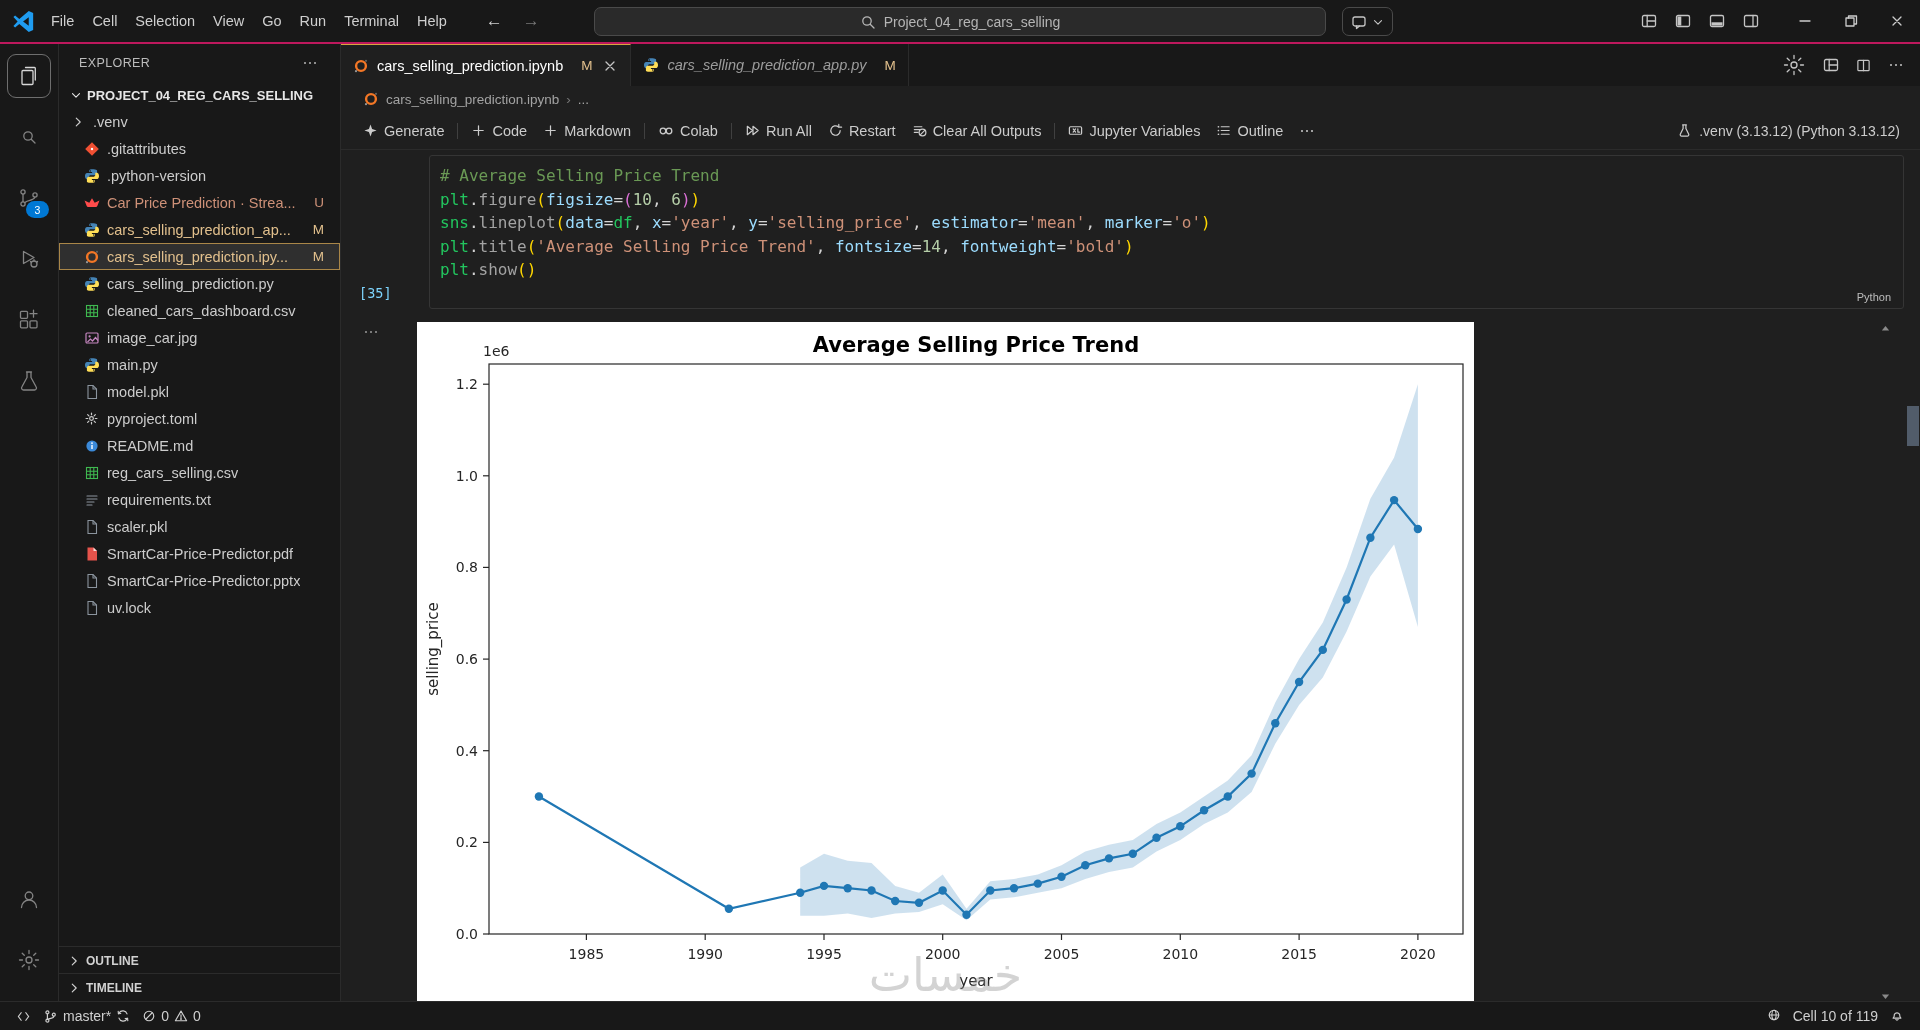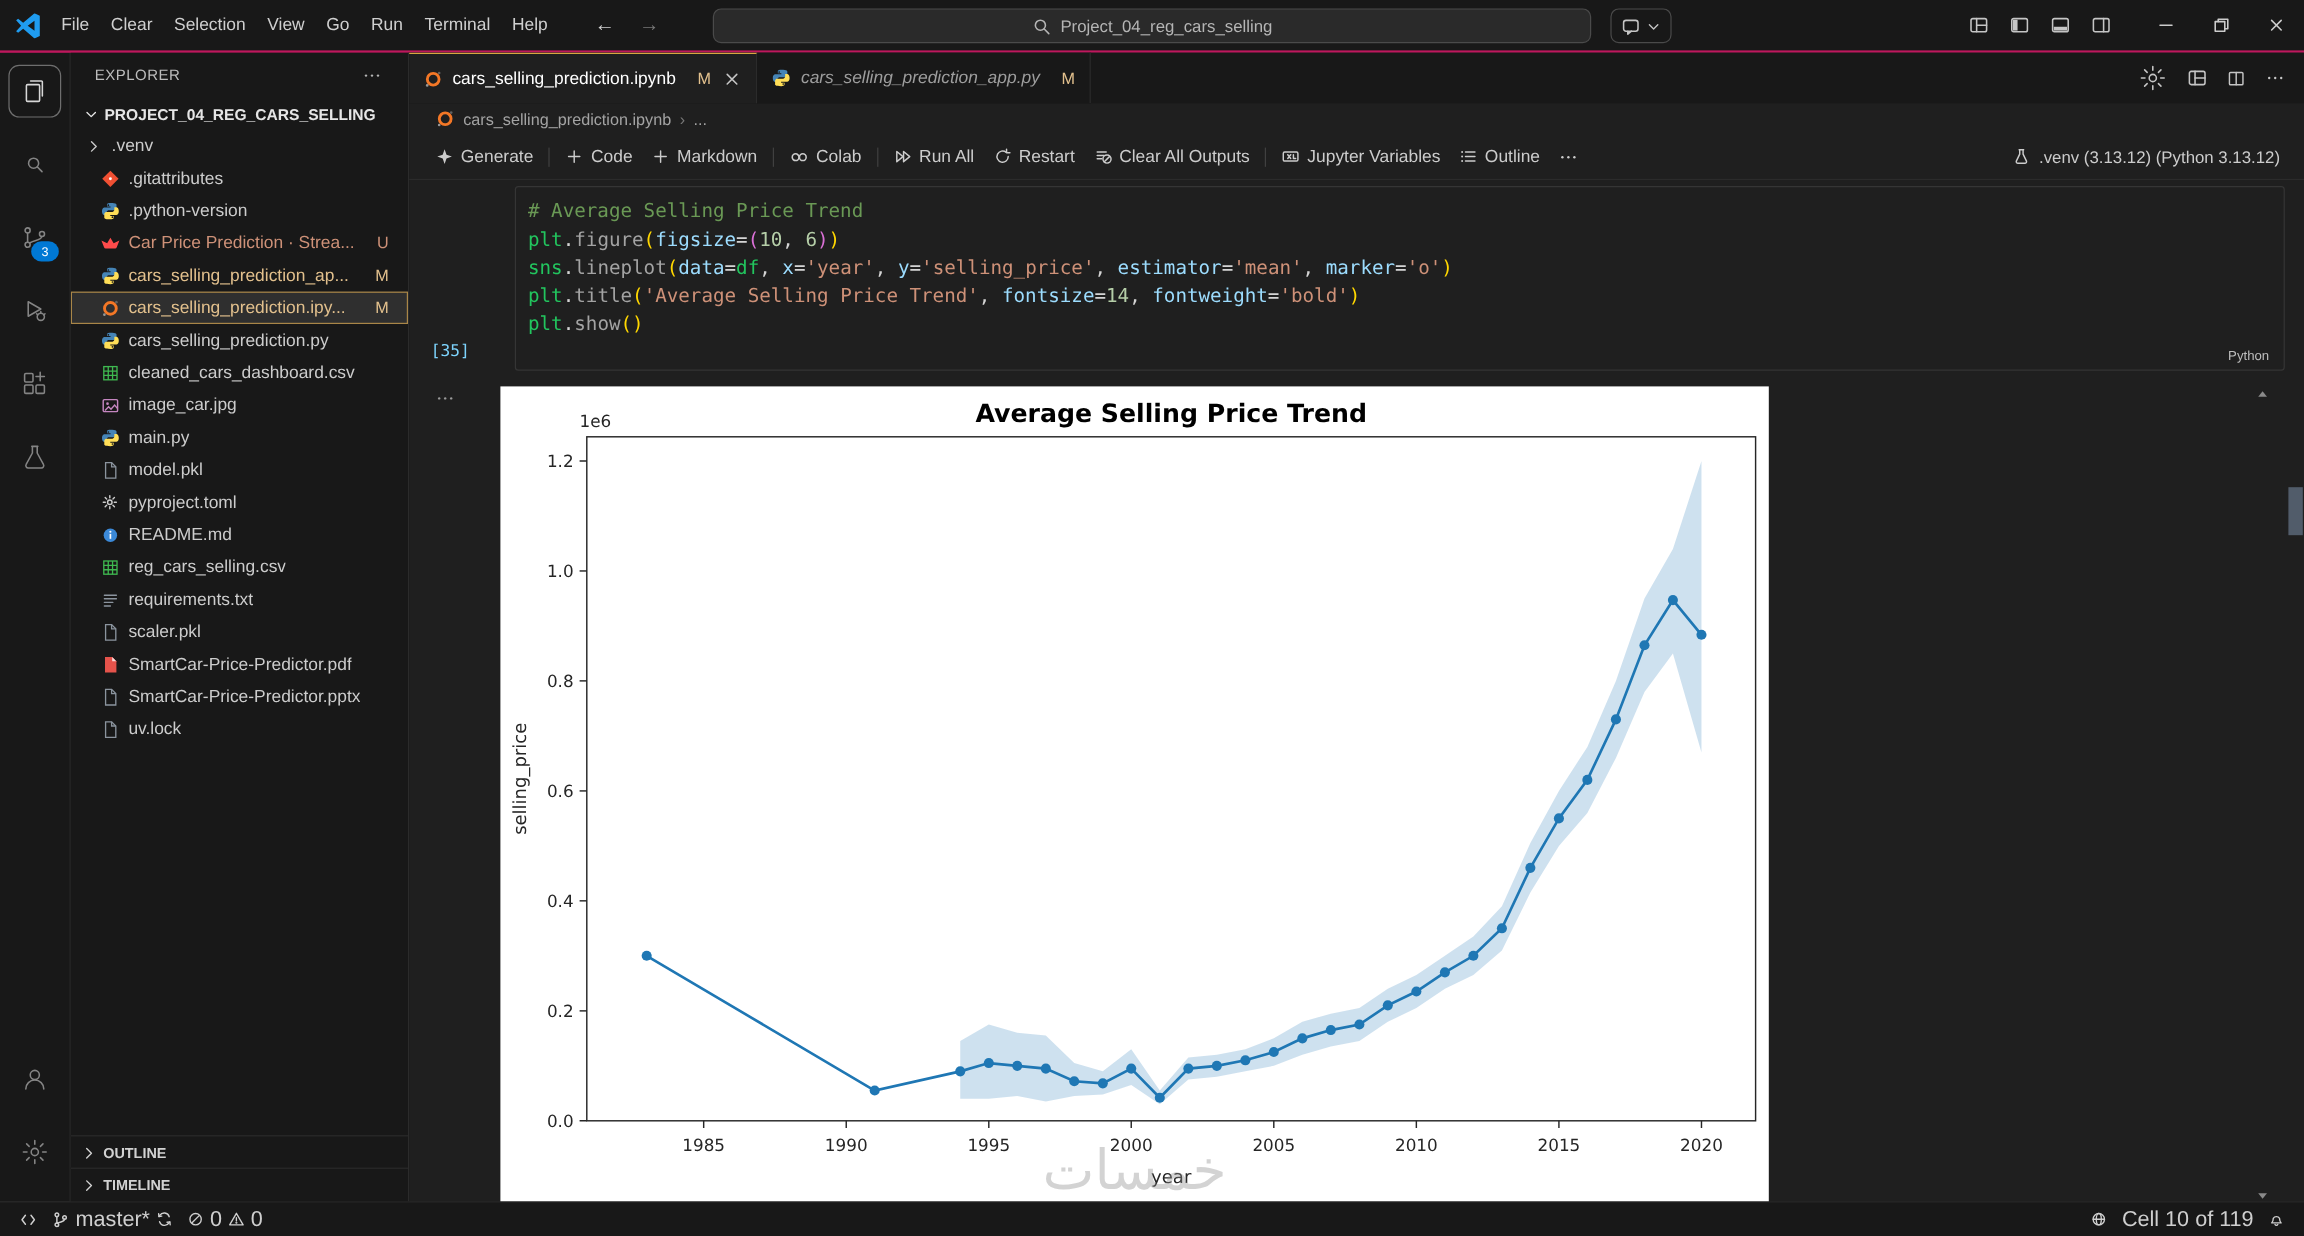--- a/index.html
+++ b/index.html
@@ -83,39 +83,39 @@
   .ct{font-size:14px;fill:#262626;}
   .ctitle{font-size:21px;font-weight:bold;fill:#000000;text-anchor:middle;}
   .clab{font-size:15px;fill:#262626;text-anchor:middle;}
   .watermark{position:absolute;bottom:0;left:0;right:0;text-align:center;font-family:"DejaVu Sans",sans-serif;
     font-size:46px;color:#8d8d8d;opacity:.38;pointer-events:none;}
   .nb-arrow{position:absolute;right:28px;color:#8a8a8a;}
   .editor-scrollbar{position:absolute;top:42px;right:0;bottom:0;width:14px;}
   .scroll-thumb{position:absolute;top:320px;height:40px;left:1px;right:1px;background:#515c6a;}
   
   .statusbar{flex:0 0 28px;display:flex;align-items:center;background:#181818;border-top:1px solid #2b2b2b;
-    color:#cfcfcf;font-size:18px;padding:0 10px;}
+    color:#cfcfcf;font-size:14px;padding:0 10px;}
   .sb-item{display:flex;align-items:center;gap:5px;padding:0 6px;height:100%;}
-  .sb-right{margin-left:auto;display:flex;align-items:center;}
+  .sb-right{margin-left:auto;display:flex;align-items:flex-start;}
   svg{display:block;}
 </style>
 </head>
 <body>
 
 <div class="app">
 
   <header class="titlebar">
     <span class="logo">
         <svg width="21" height="21" viewBox="0 0 100 100">
           <path fill="#1f9cf0" fill-rule="evenodd" d="M75 0 96 10V90L75 100 30 62 10 78 2 72 22 50 2 28 10 22 30 38Zm0 30L48 50 75 70Z"></path>
         </svg>
       </span>
     <nav class="menus" id="menus">
         <span class="menu-item">File</span>
-        <span class="menu-item">Clear</span>
+        <span class="menu-item">Cell</span>
         <span class="menu-item">Selection</span>
         <span class="menu-item">View</span>
         <span class="menu-item">Go</span>
         <span class="menu-item">Run</span>
         <span class="menu-item">Terminal</span>
         <span class="menu-item">Help</span>
       </nav>
     <div class="nav-arrows">
       <span>←</span>
       <span class="nav-dim">→</span>

